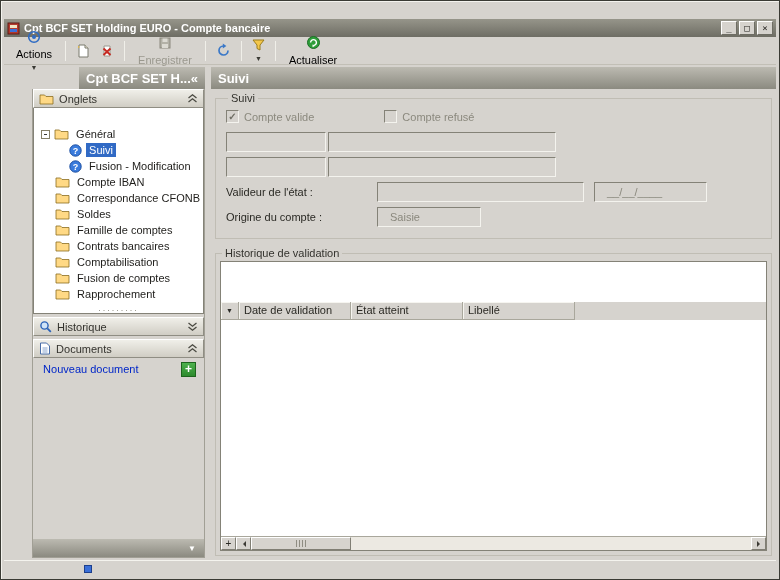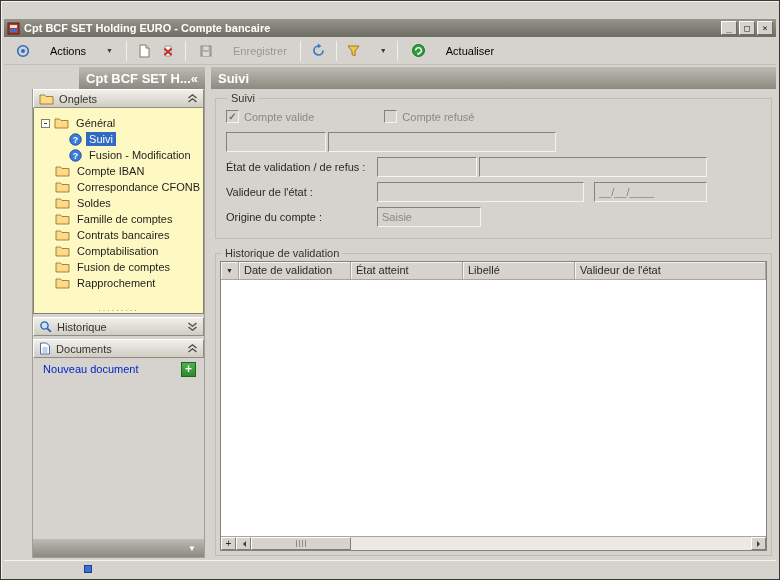--- a/index.html
+++ b/index.html
@@ -15,22 +15,22 @@
   .title-icon svg { display:block; }
   .title-text { color:#fff; font-weight:bold; font-size:11px; flex:1; white-space:nowrap; overflow:hidden; }
   .title-buttons { display:flex; gap:2px; }
   .tbtn { width:16px; height:14px; background:#d6d3ce; border:1px solid;
           border-color:#fff #6e6d64 #6e6d64 #fff; font-size:9px; line-height:11px; text-align:center;
           font-family:"DejaVu Sans Mono",monospace; color:#1e1d1a; cursor:default; }
 
   
   .toolbar { height:28px; display:flex; align-items:center; gap:2px; padding:0 5px;
              border-bottom:1px solid #c2bfb6; flex:0 0 auto; }
-  .tb-btn { display:flex; align-items:center; gap:20px; padding:2px 6px; background:transparent;
-            border:1px solid transparent; font-size:11px; font-family:inherit; cursor:default; }
+  .tb-btn { display:flex; align-items:center; gap:4px; padding:2px 6px; background:transparent;
+            border:1px solid transparent; font-size:11px; font-family:inherit; cursor:default;flex-direction:column; }
   .tb-btn .caret { font-size:7px; color:#3a3a34; }
   .tb-icon-btn { padding:2px 3px; }
   .tb-btn.disabled { color:#9a988e; }
   .tb-sep { width:1px; height:20px; background:#a8a69c; border-right:1px solid #f0efe9; margin:0 4px; }
 
   
   .app-body { flex:1; display:flex; gap:6px; margin-top:2px; min-height:0; }
 
   .panel-header { height:22px; background:linear-gradient(to bottom,#bcbab1,#8b8a80);
                   color:#fff; font-weight:bold; font-size:13px; display:flex; align-items:center;
@@ -43,22 +43,22 @@
   .sidebar-body { flex:1; display:flex; flex-direction:column; background:#d6d3ce;
                   border:1px solid #a19f95; border-top:none; min-height:0; }
 
   .section-bar { height:19px; display:flex; align-items:center; gap:5px; padding:0 5px;
                  background:linear-gradient(to bottom,#f0efe9,#d0cdc4);
                  border:1px solid #fff; border-bottom-color:#8f8d83; border-right-color:#8f8d83;
                  color:#33322d; cursor:default; flex:0 0 auto; }
   .section-bar .sec-label { flex:1; }
   .section-bar.mt { margin-top:3px; }
 
-  .tree { height:206px; background:#fef9c3; border:1px solid #848277; border-top:none;
-          padding-top:7px; overflow:hidden; position:relative; flex:0 0 auto; }
+  .tree { height:206px; background:#ffffff; border:1px solid #848277; border-top:none;
+          padding-top:18px; overflow:hidden; position:relative; flex:0 0 auto; }
   .tree-item { height:16px; display:flex; align-items:center; gap:4px; cursor:default; }
   .tree-item.lvl0 { padding-left:7px; }
   .tree-item.lvl0.noexp { padding-left:21px; }
   .tree-item.lvl1 { padding-left:35px; }
   .expander { width:9px; height:9px; border:1px solid #857f66; background:#fff; position:relative; flex:0 0 auto; }
   .expander::after { content:""; position:absolute; left:2px; right:2px; top:3.5px; height:1px; background:#3a3a34; }
   .tree-label { padding:1px 3px; white-space:nowrap; }
   .tree-item.selected .tree-label { background:#316ac5; color:#fff; }
   .icon svg { display:block; }
 
@@ -88,29 +88,29 @@
   .checkbox { display:flex; align-items:center; gap:5px; color:#8b897e; cursor:default; }
   .checkbox.second { margin-left:70px; }
   .cb-box { width:13px; height:13px; background:#d6d3ce; border:1px solid;
             border-color:#848277 #f4f3ee #f4f3ee #848277; font-size:10px; line-height:11px;
             text-align:center; color:#6f6e64; font-weight:bold; }
 
   .form-row { display:flex; align-items:center; height:25px; }
   .form-label { width:151px; color:#2a2924; flex:0 0 auto; }
   .field { height:20px; background:#d6d3ce; border:1px solid;
            border-color:#848277 #f4f3ee #f4f3ee #848277; color:#8a887d;
-           padding:3px 4px; overflow:hidden; white-space:nowrap; }
+           padding:3px 12px; overflow:hidden; white-space:nowrap; }
   .w100 { width:100px; } .w228 { width:228px; margin-left:2px; }
   .w207 { width:207px; } .w113 { width:113px; margin-left:10px; }
   .w104 { width:104px; }
 
   fieldset.hist { flex:1; margin-top:8px; display:flex; flex-direction:row;
                   padding:2px 4px 4px; min-height:0; }
   .grid { flex:1; border:1px solid #848277; background:#fff; display:flex; flex-direction:column; min-height:0; }
-  .grid-header { height:18px; display:flex; background:#d6d3ce; flex:0 0 auto; }
+  .grid-header { height:18px; display:flex; background:#d6d3ce; flex:0 0 auto;margin-top:40px; }
   .gcol { border-right:1px solid #a9a79c; border-bottom:1px solid #a9a79c;
           box-shadow: inset 1px 1px 0 #f6f5f0; padding:2px 5px; color:#2a2924;
           white-space:nowrap; overflow:hidden; cursor:default; }
   .gcol.selector { width:18px; flex:0 0 auto; text-align:center; font-size:7px; line-height:13px; color:#2a2a26; }
   .gcol.c1,.gcol.c2,.gcol.c3 { width:112px; flex:0 0 auto; }
   .gcol.c4 { flex:1; }
   .grid-body { flex:1; background:#fff; }
 
   .grid-scroll { height:14px; display:flex; background:#d6d3ce; border-top:1px solid #a9a79c; flex:0 0 auto; }
   .sc-btn { background:#d6d3ce; border:1px solid; border-color:#fff #807e74 #807e74 #fff;
@@ -403,21 +403,20 @@
               <span>Compte refusé</span>
             </label>
           </div>
 
           <div class="form-row">
             <span class="field w100"></span>
             <span class="field w228"></span>
           </div>
 
           <div class="form-row">
-            <span class="form-label">État de validation / de refus :</span>
             <span class="field w100"></span>
             <span class="field w228"></span>
           </div>
 
           <div class="form-row">
             <span class="form-label">Valideur de l'état :</span>
             <span class="field w207"></span>
             <span class="field w113">__/__/____</span>
           </div>
 
@@ -428,21 +427,20 @@
         </fieldset>
 
         <fieldset class="group hist">
           <legend>Historique de validation</legend>
           <div class="grid">
             <div class="grid-header">
               <div class="gcol selector">▼</div>
               <div class="gcol c1">Date de validation</div>
               <div class="gcol c2">État atteint</div>
               <div class="gcol c3">Libellé</div>
-              <div class="gcol c4">Valideur de l'état</div>
             </div>
             <div class="grid-body"></div>
             <div class="grid-scroll">
               <button class="sc-btn">+</button>
               <button class="sc-btn arr left"></button>
               <div class="sc-track">
                 <div class="sc-thumb">
                   <span class="sc-grip"></span>
                 </div>
               </div>

